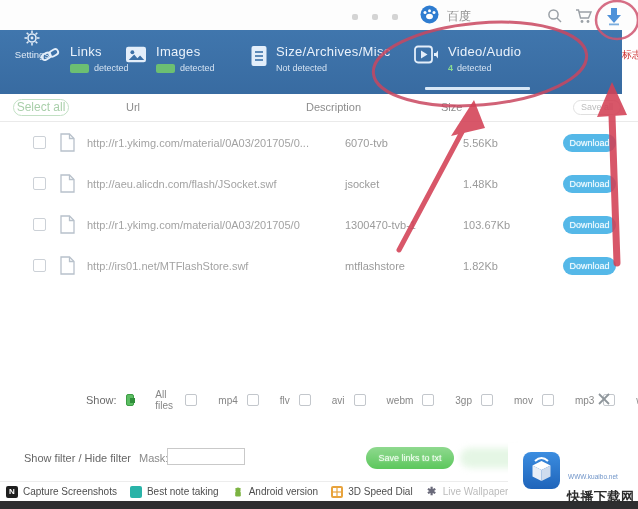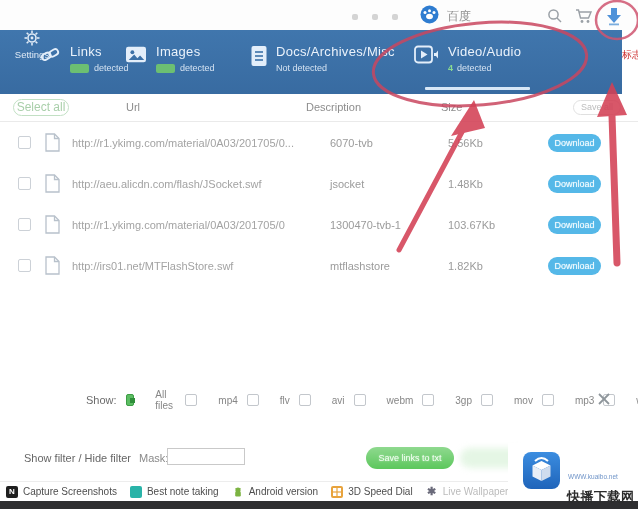--- a/index.html
+++ b/index.html
@@ -43,21 +43,21 @@
   #list-header { position:absolute; left:0; top:94px; width:638px; height:28px; background:#fff; border-bottom:1px solid #eaeaea; }
   .colhead { position:absolute; top:7px; font-size:11px; color:#8d8d8d; }
   #col-url { left:126px; } #col-desc { left:306px; } #col-size { left:441px; }
   #select-all-btn { position:absolute; left:13px; top:5px; width:56px; height:17px; border:1px solid #c2e0c4;
     border-radius:9px; background:#fff; color:#a9cfaa; font-size:12px; text-align:center; line-height:15px; cursor:pointer; filter:blur(.3px); }
   #clear-all-btn { position:absolute; left:573px; top:6px; width:48px; height:15px; border:1px solid #e0e0e0;
     border-radius:8px; background:#fff; color:#bdbdbd; font-size:9px; text-align:center; line-height:13px; cursor:pointer; filter:blur(.3px); }
 
   
   #rows { position:absolute; left:0; top:122px; width:638px; }
-  .row { display:flex; align-items:center; height:41px; }
+  .row { display:flex; align-items:center; height:41px;padding-left:15px; }
   .row-check { width:13px; height:13px; border:1px solid #ccd1d7; border-radius:2px; background:#fff; margin-left:18px; flex:none; cursor:pointer; }
   .file-icon { margin-left:14px; flex:none; }
   .cell-url  { margin-left:12px; width:246px; font-size:11px; color:#a3a3a3; white-space:nowrap; overflow:hidden; }
   .cell-desc { margin-left:12px; width:106px; font-size:11px; color:#9b9b9b; }
   .cell-size { margin-left:12px; width:89px;  font-size:11px; color:#9b9b9b; }
   .dl-btn { margin-left:11px; width:53px; height:18px; border:none; border-radius:9px; background:#55b8e8;
     color:#f2fbff; font-size:9px; font-family:inherit; cursor:pointer; text-shadow:0 0 1px #bfe8f8; filter:blur(.3px); }
 
   
   #filter-bar { position:absolute; left:86px; top:390px; height:20px; display:flex; align-items:center; }
@@ -169,21 +169,21 @@
     </div>
 
     <div class="tab" id="tab-docs">
       <svg class="ticon" width="18" height="22" viewBox="0 0 18 22">
         <rect x="1.5" y="1" width="15" height="20" rx="2" fill="#e3eefa"></rect>
         <line x1="5" y1="7" x2="13" y2="7" stroke="#3b70a7" stroke-width="1.6"></line>
         <line x1="5" y1="11" x2="13" y2="11" stroke="#3b70a7" stroke-width="1.6"></line>
         <line x1="5" y1="15" x2="13" y2="15" stroke="#3b70a7" stroke-width="1.6"></line>
       </svg>
       <div>
-        <div class="tlabel">Docs/Archives/Misc</div>
+        <div class="tlabel">Size/Archives/Misc</div>
         <div class="tsub">
           <span>Not detected</span>
         </div>
       </div>
     </div>
 
     <div class="tab" id="tab-video">
       <svg class="ticon" width="26" height="20" viewBox="0 0 26 20">
         <rect x="1" y="1.5" width="17" height="16" rx="3" fill="none" stroke="#e3eefa" stroke-width="1.8"></rect>
         <polygon points="7,5.5 13.5,9.5 7,13.5" fill="#e3eefa"></polygon>

